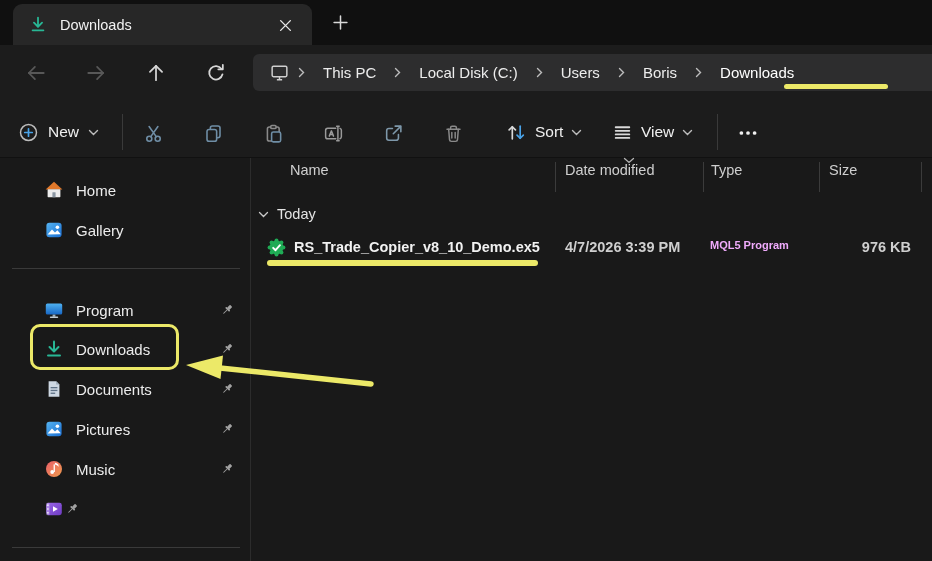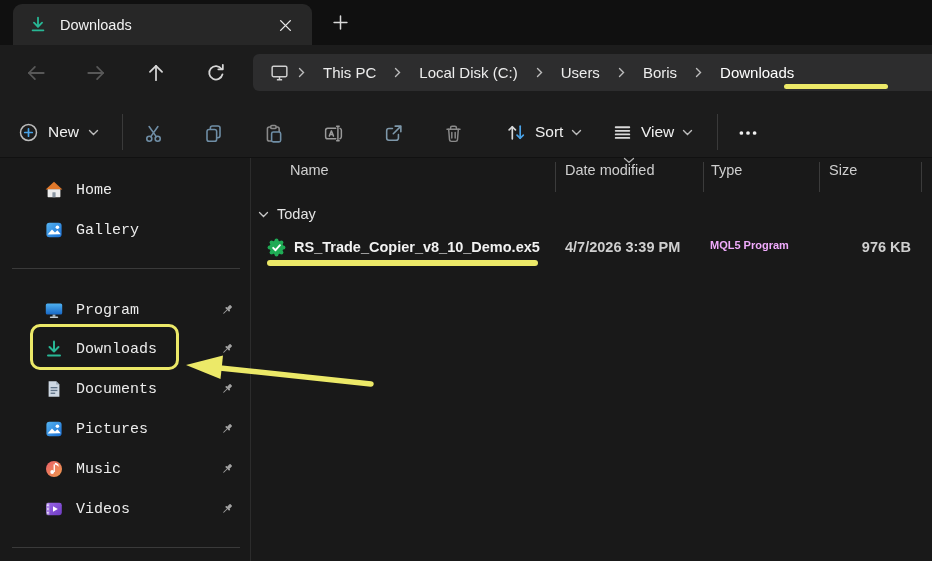--- a/index.html
+++ b/index.html
@@ -38,21 +38,21 @@
   .crumb { font-size:15px; color:#ededed; padding:0 10px; white-space:nowrap; cursor:default; }
   .crumb-sep { display:flex; align-items:center; padding:0 2px; }
   .crumb-underline { position:absolute; left:784px; top:84px; width:104px; height:5px; border-radius:3px; background:#ece968; }
   .new-btn { position:absolute; left:18px; top:117px; height:30px; display:flex; align-items:center; gap:9px; background:none; border:none; cursor:pointer; }
   .new-label { font-size:15.5px; color:#f0f0f0; }
   .tb-sep { position:absolute; top:114px; width:1px; height:36px; background:#3a3a3a; }
   .tb-icon { position:absolute; top:118px; width:40px; height:30px; display:flex; align-items:center; justify-content:center; background:none; border:none; cursor:pointer; }
   .sort-btn, .view-btn { position:absolute; top:117px; height:30px; display:flex; align-items:center; gap:8px; background:none; border:none; cursor:pointer; }
   .tb-label { font-size:15.5px; color:#f0f0f0; }
   
-  .sidebar { position:absolute; left:0; top:158px; width:251px; height:403px; border-right:1px solid #2c2c2c;font-family:Liberation Mono, monospace; }
+  .sidebar { position:absolute; left:0; top:158px; width:251px; height:403px; border-right:1px solid #2c2c2c; }
   .side-item { position:absolute; left:8px; width:235px; height:40px; display:flex; align-items:center; border-radius:5px; cursor:pointer; }
   .side-icon { width:20px; height:20px; margin-left:36px; display:flex; align-items:center; justify-content:center; }
   .side-label { font-size:15px; color:#ececec; margin-left:12px; flex:1; }
   .pin { width:16px; height:16px; margin-right:8px; }
   .side-sep { position:absolute; left:12px; width:228px; height:1px; background:#3a3a3a; }
   
   .colhead { position:absolute; top:162px; font-size:14.5px; color:#cfcfcf; cursor:pointer; }
   .col-div { position:absolute; top:162px; width:1px; height:30px; background:#3b3b3b; }
   .sort-chev { position:absolute; left:623px; top:157px; }
   .group-row { position:absolute; left:258px; top:206px; display:flex; align-items:center; gap:8px; cursor:pointer; }
@@ -454,21 +454,20 @@
               </linearGradient>
             </defs>
           <rect x="2.2" y="3.8" width="15.6" height="12.4" rx="2.4" fill="url(#g5)"></rect>
           <rect x="2.2" y="3.8" width="3.4" height="12.4" rx="1.2" fill="rgba(255,255,255,0.28)"></rect>
           <rect x="3.3" y="5.4" width="1.2" height="1.6" fill="#fff"></rect>
             <rect x="3.3" y="9.2" width="1.2" height="1.6" fill="#fff"></rect>
             <rect x="3.3" y="13" width="1.2" height="1.6" fill="#fff"></rect>
           <path d="M9 7.2v5.6l4.8-2.8z" fill="#fff"></path>
         </svg>
       </span>
-      <span class="side-label">Videos</span>
       <span class="pin">
         <svg width="16" height="16" viewBox="0 0 20 20" fill="#a2a2a2">
             <g transform="rotate(45 10 10)">
               <rect x="8" y="2.6" width="4" height="5.4" rx="1"></rect>
               <rect x="6.4" y="7.6" width="7.2" height="2.2" rx="1.1"></rect>
               <rect x="9.4" y="9.8" width="1.2" height="6.6" rx="0.6"></rect>
             </g>
           </svg>
       </span>
     </div>

